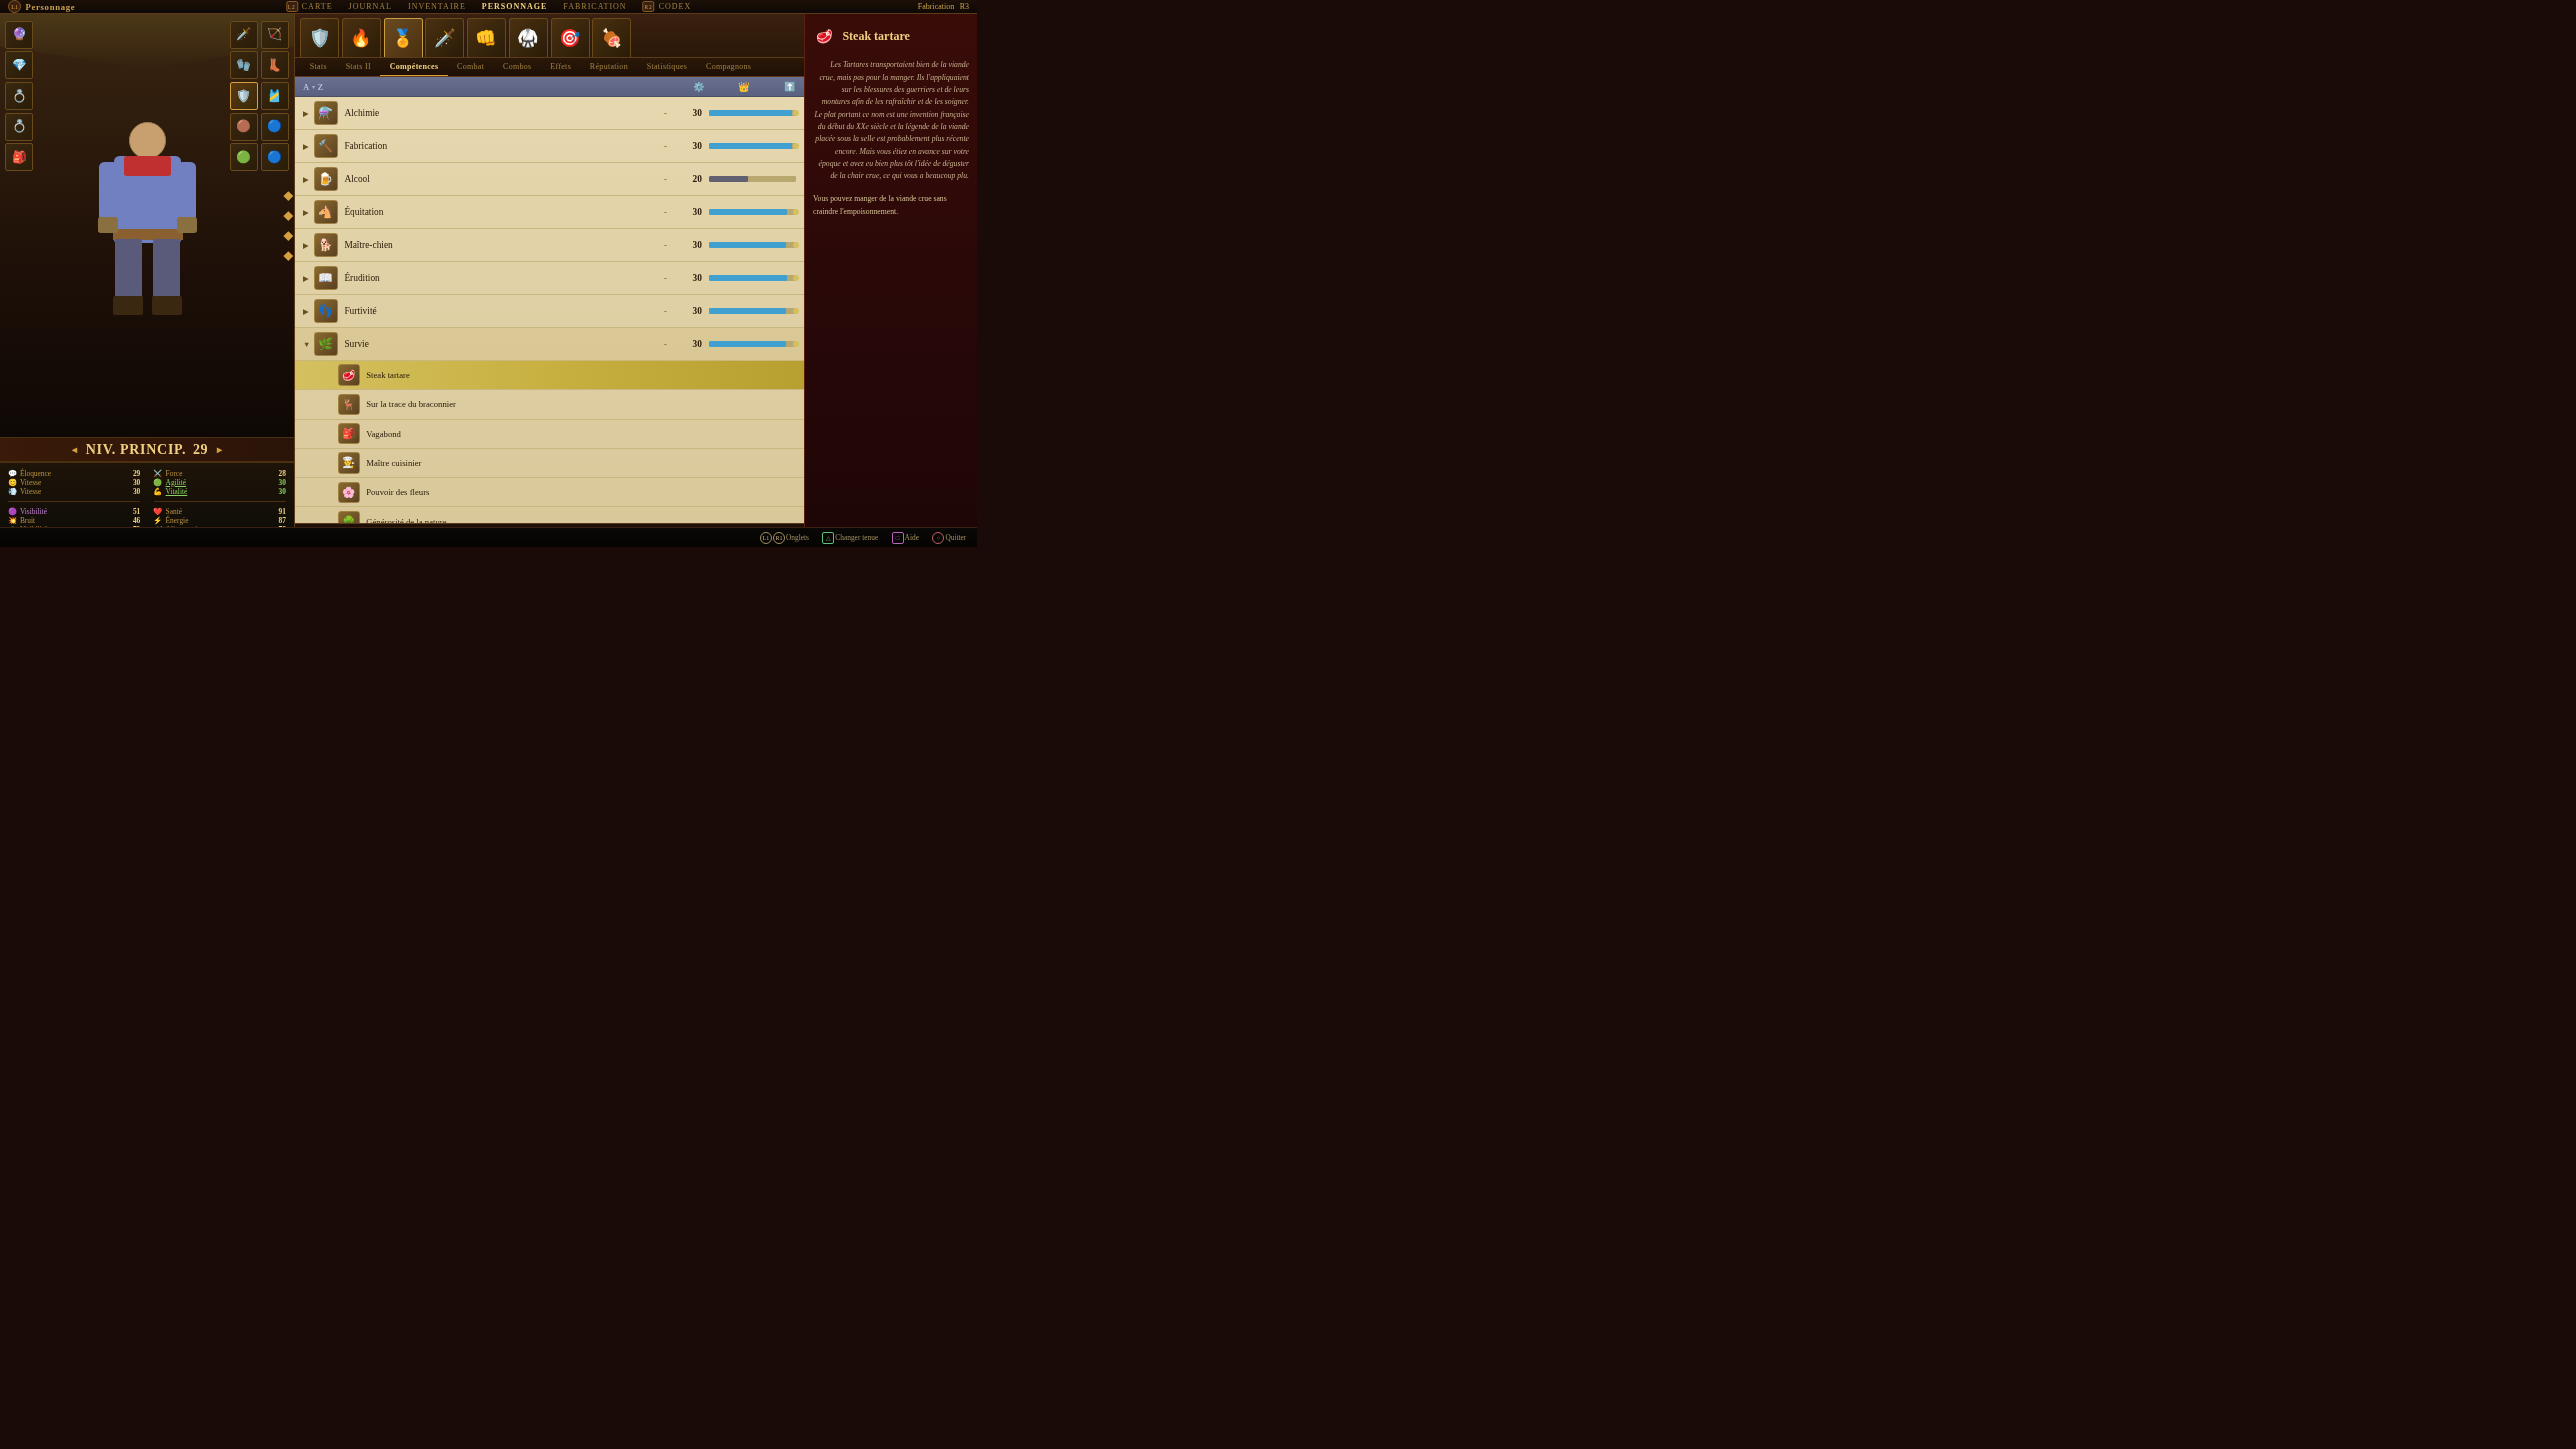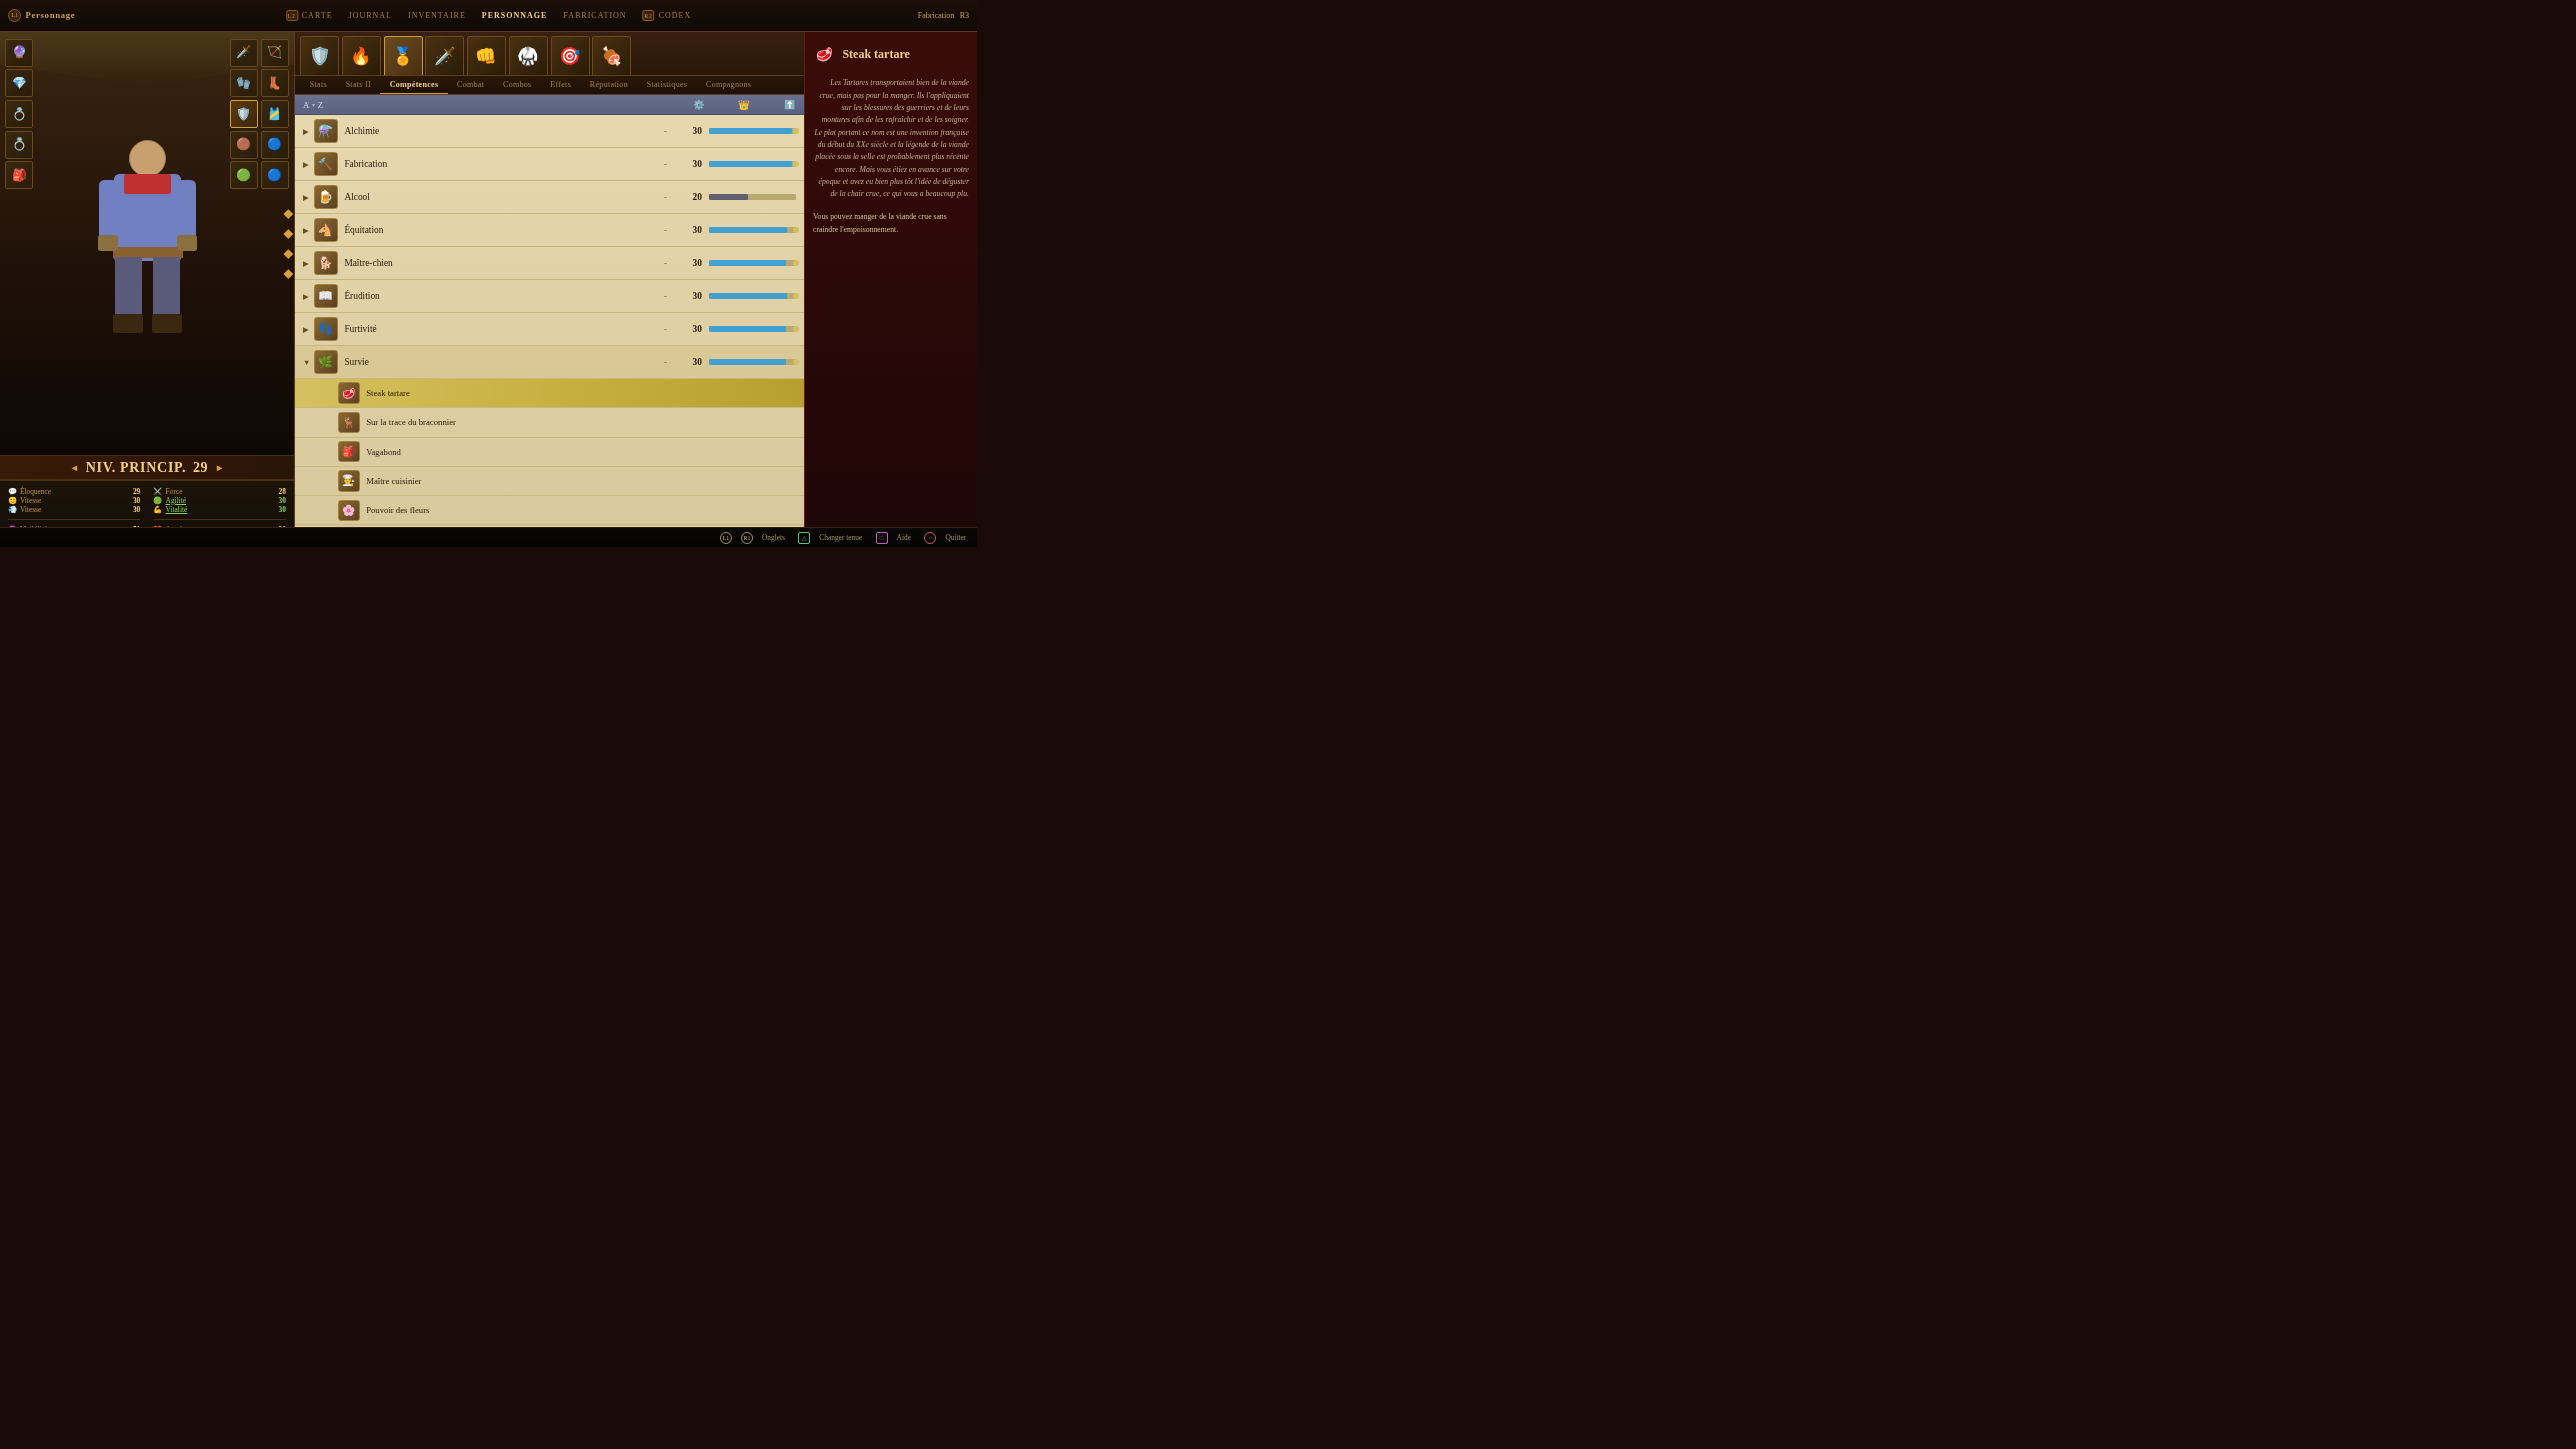--- a/index.html
+++ b/index.html
@@ -8,21 +8,21 @@
       height: 547px;
       background: #1a0a08;
       font-family: 'Georgia', serif;
       overflow: hidden;
       position: relative;
     }
 
     
     .top-bar {
       width: 100%;
-      height: 32px;
+      height: 14px;
       background: linear-gradient(180deg, #1c1008 0%, #0e0805 100%);
       border-bottom: 1.3px solid #5c3a1a;
       display: flex;
       align-items: center;
       justify-content: space-between;
       padding: 0 8px;
       position: relative;
       z-index: 10;
     }
     .top-bar-left {
@@ -507,21 +507,21 @@
       border-top: 0.7px solid #3a2010;
       display: flex;
       align-items: center;
       justify-content: flex-end;
       padding: 0 10.7px;
       gap: 13.4px;
     }
     .footer-action {
       display: flex;
       align-items: center;
-      gap: 9px;
+      gap: 1px;
       color: #a09060;
       font-size: 7.4px;
     }
     .footer-btn {
       width: 12px;
       height: 12px;
       border: 1px solid #a09060;
       border-radius: 50%;
       display: flex;
       align-items: center;

